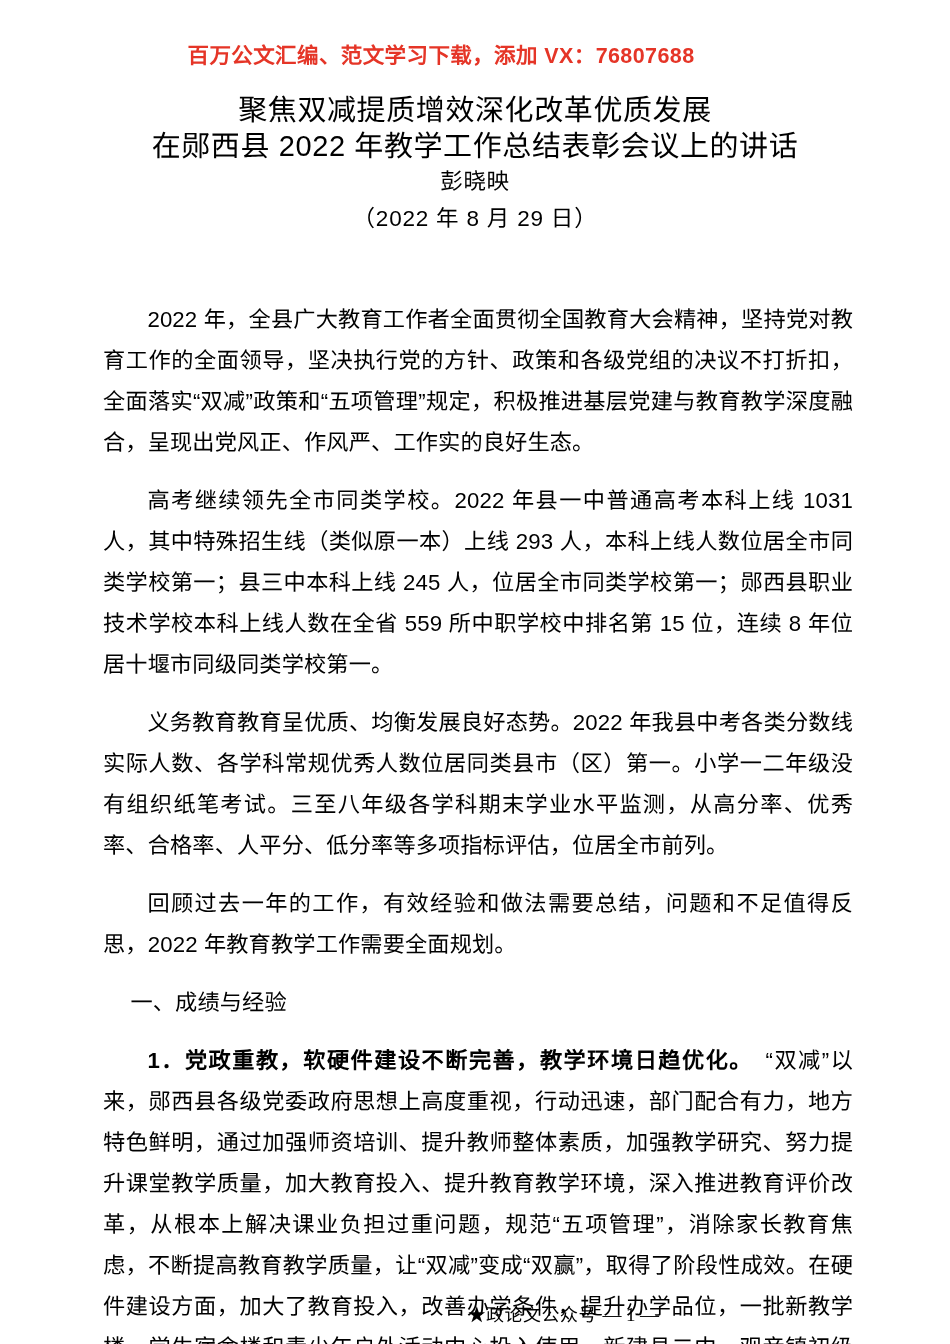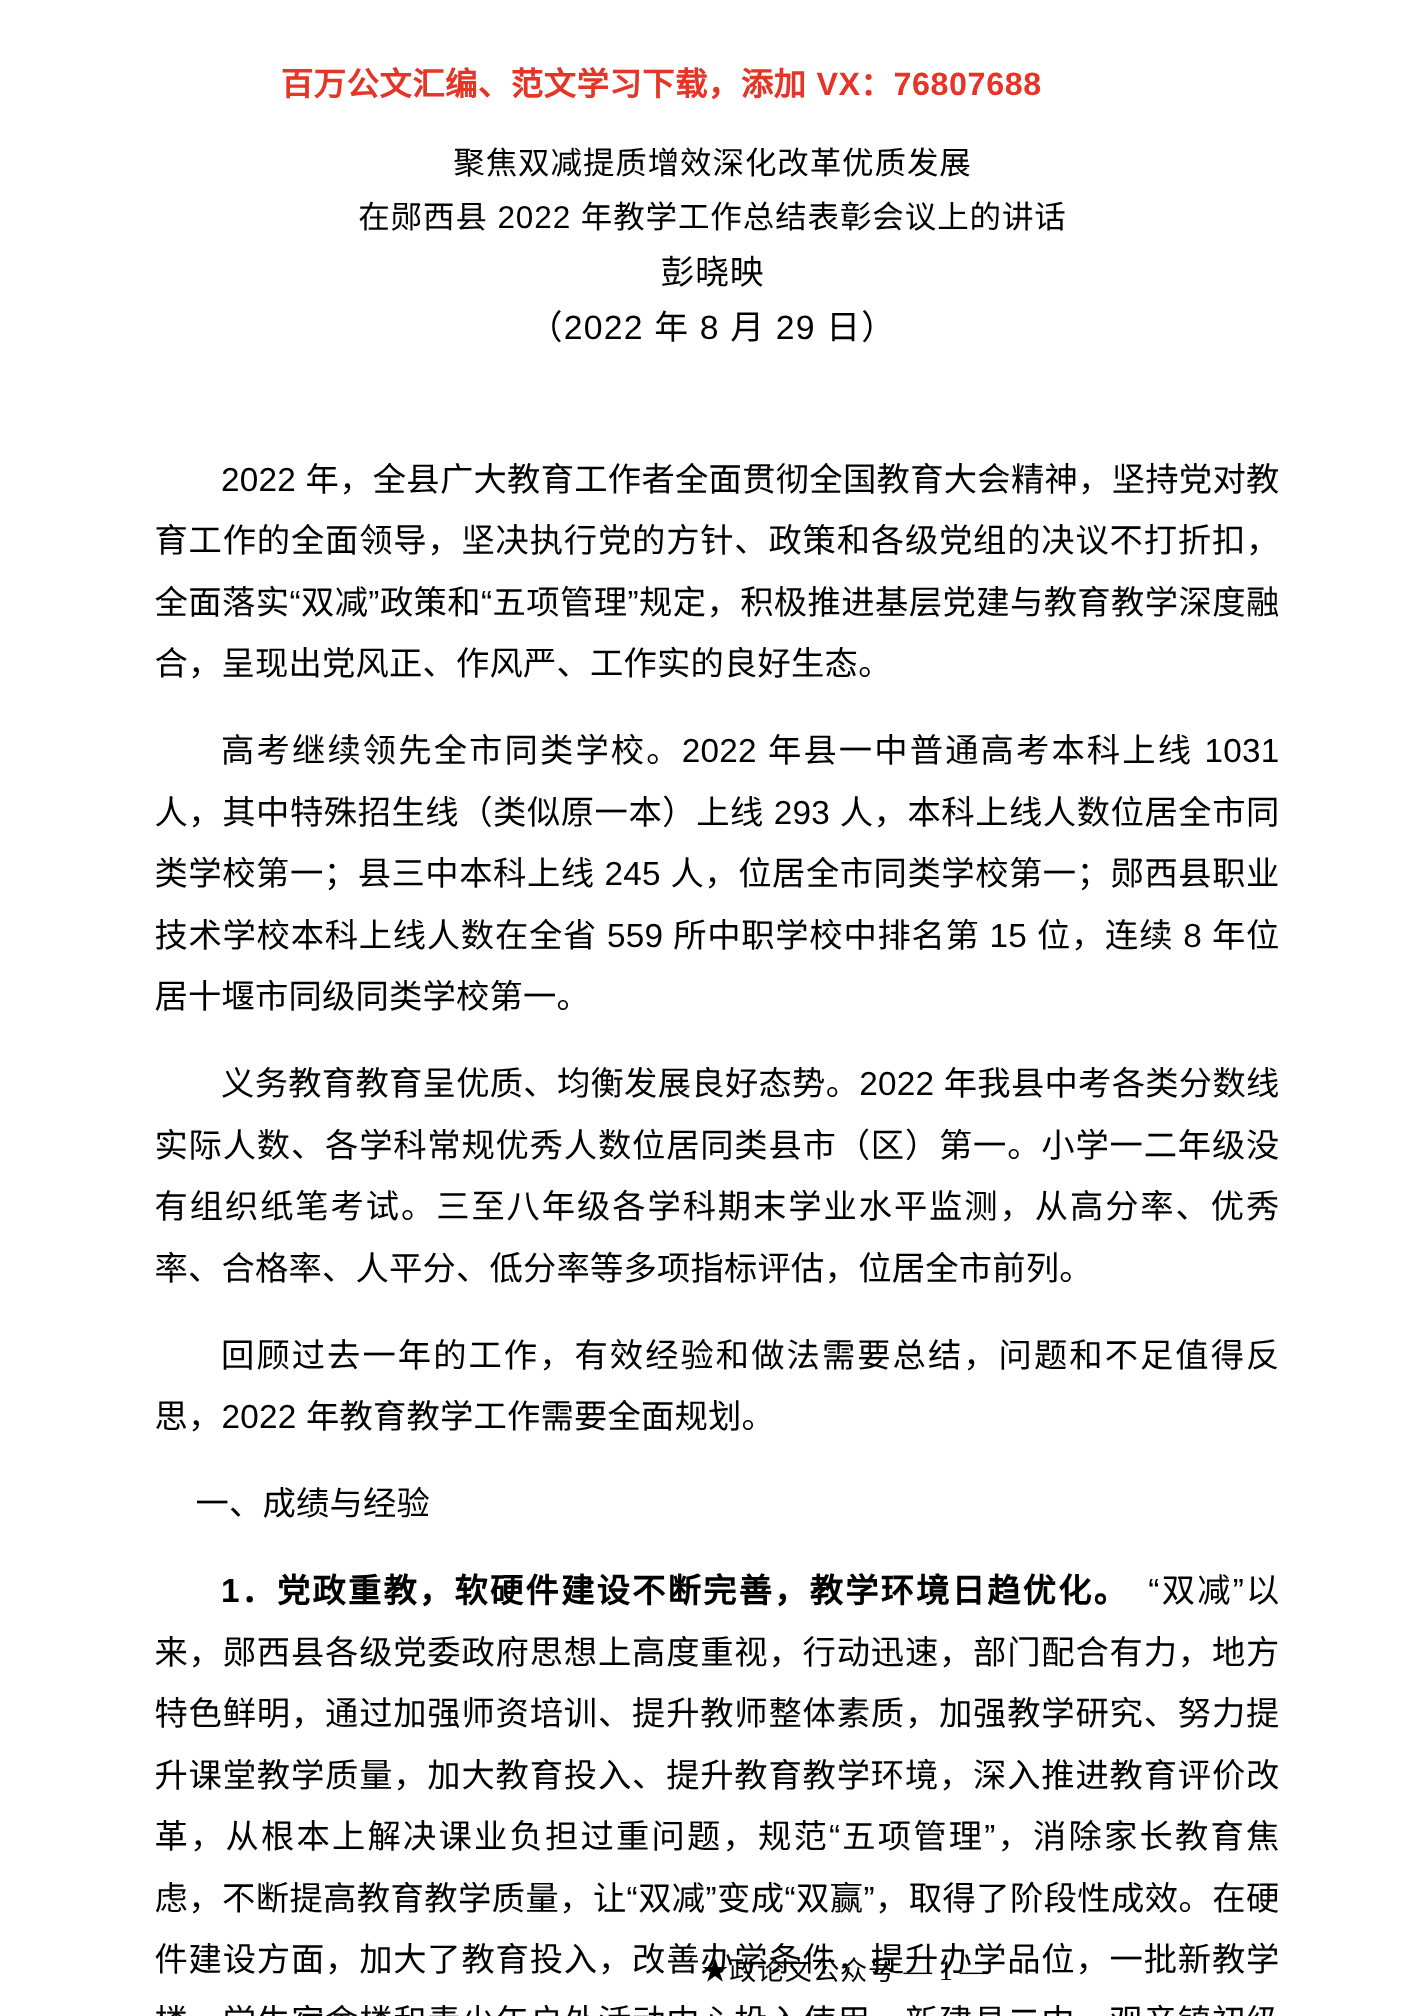--- a/index.html
+++ b/index.html
@@ -42,21 +42,21 @@
 
   
   .title-block {
     position: absolute;
     top: 92px;
     left: 0;
     width: 950px;
     text-align: center;
   }
   .doc-title-line {
-    font-size: 21px;
+    font-size: 29px;
     line-height: 36px;
     letter-spacing: 0.6px;
     white-space: nowrap;
   }
   .doc-author {
     font-size: 22.5px;
     line-height: 36px;
     letter-spacing: 0.6px;
   }
   .doc-date {

